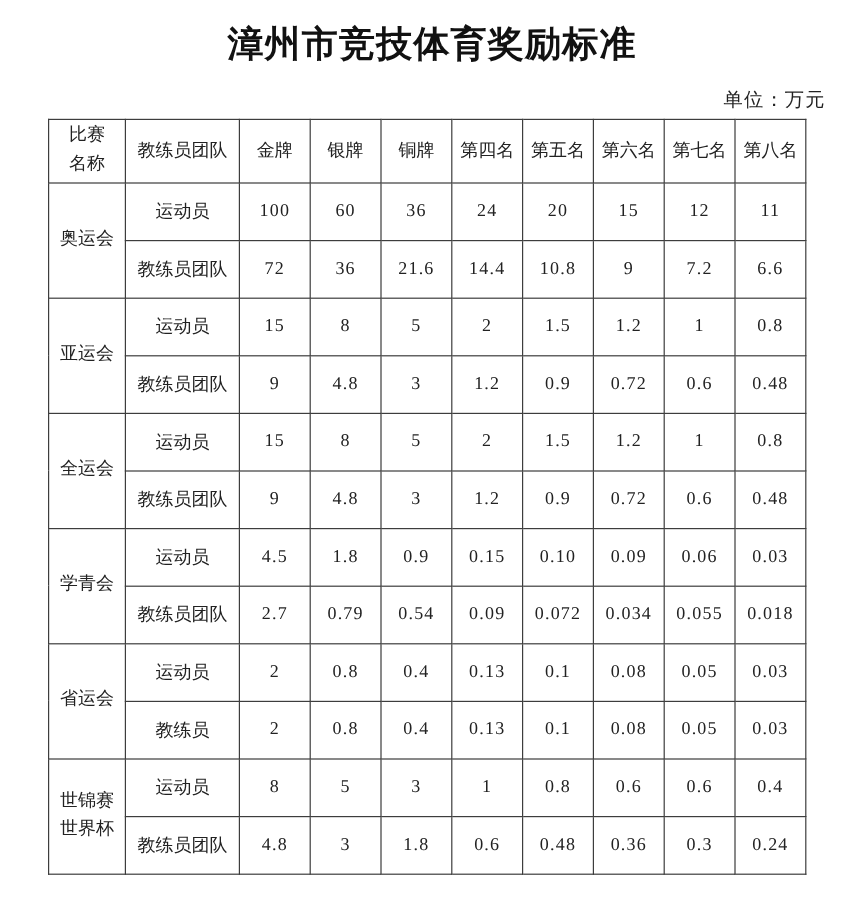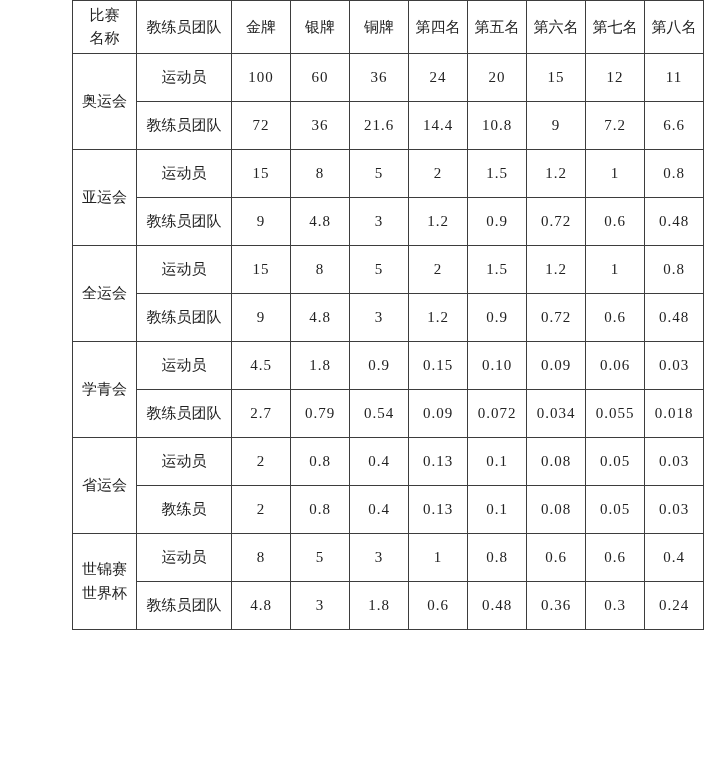--- a/index.html
+++ b/index.html
@@ -30,21 +30,21 @@
   .unit-note {
     text-align: right;
     font-size: 16px;
     padding: 17px 32px 5px 0;
     color: #222222;
     letter-spacing: 1px;
   }
   table.reward {
     border-collapse: collapse;
     table-layout: fixed;
-    margin-left: 72px;
+    margin-left: 40px;
     width: 630px;
   }
   table.reward th,
   table.reward td {
     border: 1px solid #3d3d3d;
     text-align: center;
     vertical-align: middle;
     font-weight: normal;
     font-size: 15px;
     padding: 0;
@@ -56,21 +56,23 @@
   .pre { white-space: pre-line; line-height: 1.55; }
   col.c-comp  { width: 64px; }
   col.c-scope { width: 95px; }
   col.c-val   { width: 59px; }
 </style>
 </head>
 <body>
 
 <div class="page">
 
-
+  <div class="title">漳州市竞技体育奖励标准</div>
+
+  <div class="unit-note">单位：万元</div>
 
   <table class="reward">
     <colgroup>
       <col class="c-comp">
         <col class="c-scope">
       <col class="c-val">
         <col class="c-val">
         <col class="c-val">
         <col class="c-val">
       <col class="c-val">

